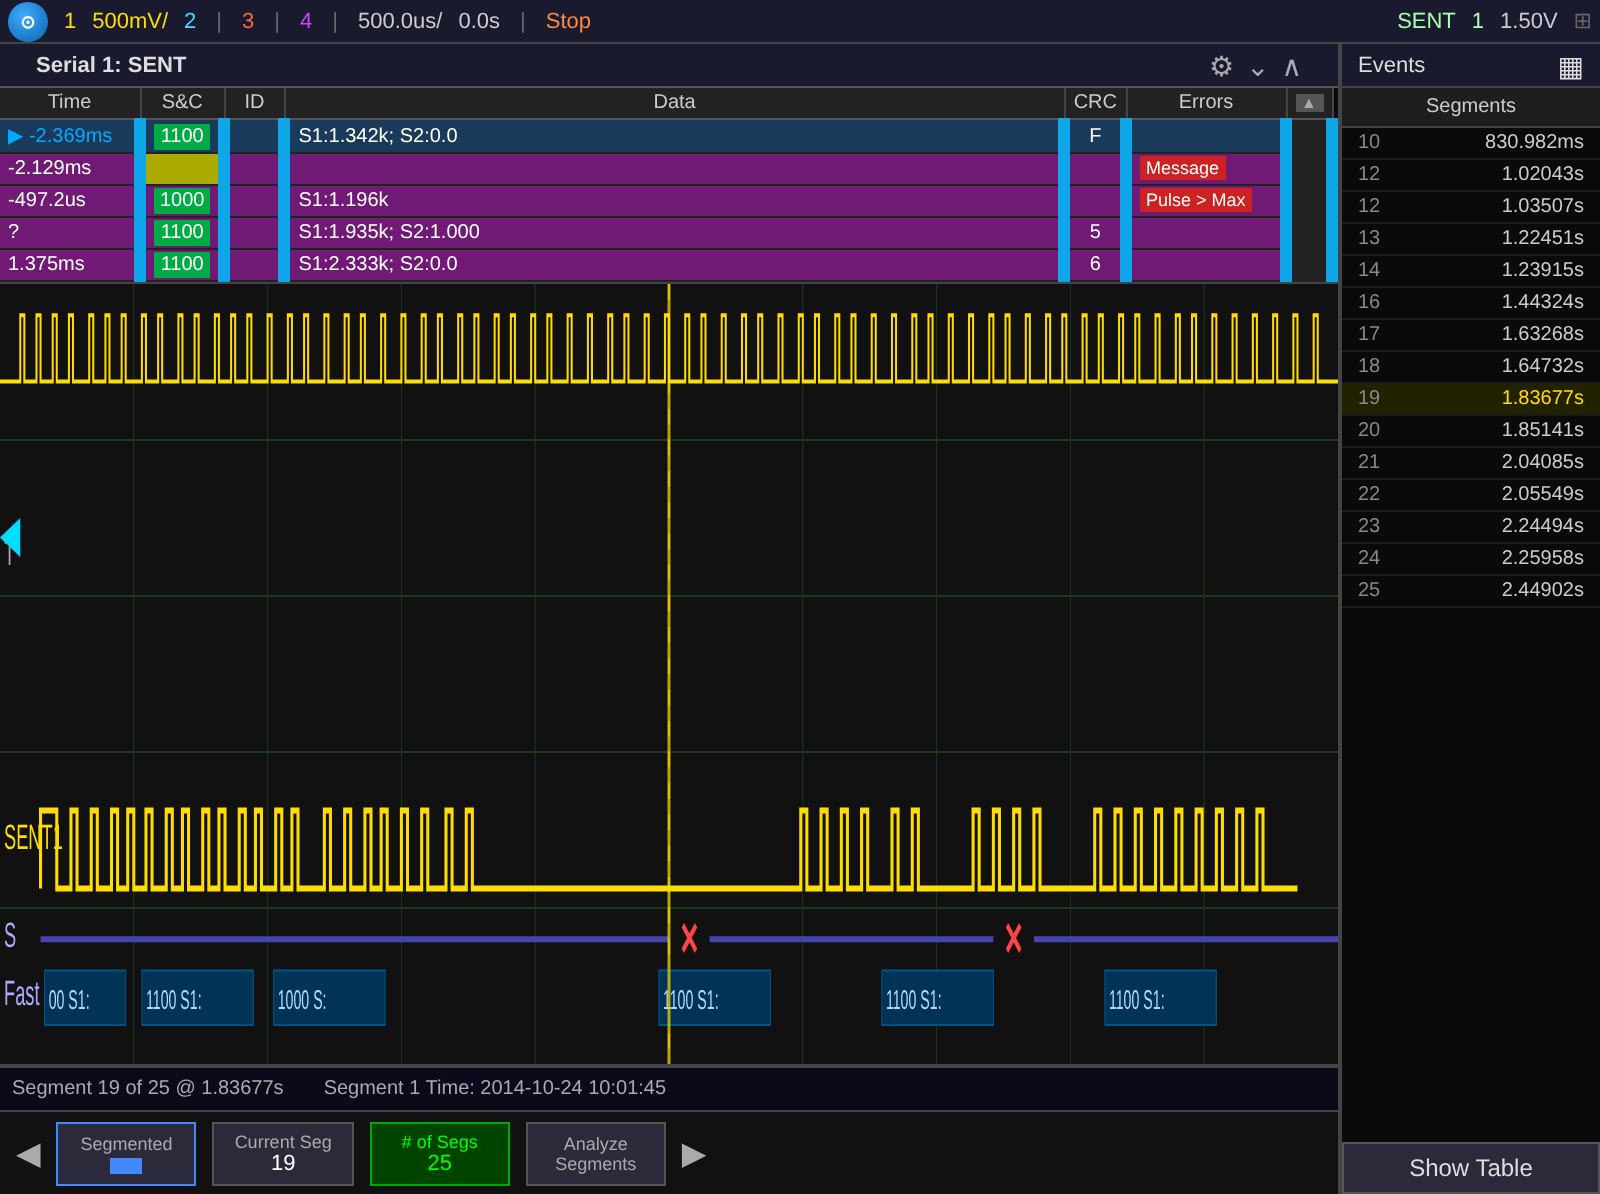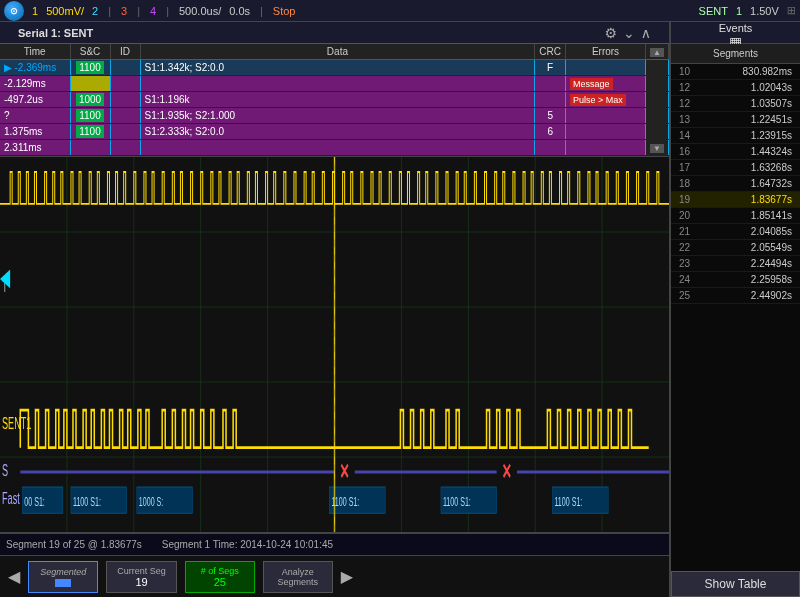--- a/index.html
+++ b/index.html
@@ -37,21 +37,21 @@
 
     
     #decode-table { background: #0a0a0a; border-bottom: 1px solid #444; }
     #decode-table table { width: 100%; border-collapse: collapse; font-size: 10px; }
     #decode-table th {
       background: #222; color: #ccc; padding: 2px 4px;
       border-right: 1px solid #444; border-bottom: 1px solid #555;
       text-align: center; font-weight: normal;
     }
     #decode-table td {
-      padding: 2px 4px; border-right: 1px solid #0ea5e9;
+      padding: 2px 4px; border-right: 6px solid #0ea5e9;
       border-bottom: 1px solid #222; color: #fff; font-size: 10px;
     }
     .row-selected { background: #1a3a5a; }
     .row-normal { background: #701a75; }
     .sac-1100 { background: #00aa44; color: #fff; padding: 1px 3px; }
     .sac-1000 { background: #00aa44; color: #fff; padding: 1px 3px; }
     .err-red { background: #cc2222; color: #fff; padding: 1px 3px; font-size: 9px; }
     .err-pulse { background: #cc2222; color: #fff; padding: 1px 3px; font-size: 9px; }
     .col-time { width: 70px; }
     .col-sac { width: 40px; text-align: center; }
@@ -80,39 +80,38 @@
     #controls-bar {
       height: 42px; background: #111; border-top: 1px solid #444;
       display: flex; align-items: center; gap: 8px; padding: 0 8px;
     }
     .ctrl-btn {
       height: 32px; padding: 0 10px; background: #2a2a3a;
       border: 1px solid #555; color: #ddd; font-size: 10px;
       cursor: pointer; display: flex; flex-direction: column;
       align-items: center; justify-content: center; min-width: 70px;
     }
-    .ctrl-btn.active-blue { border-color: #4488ff; color: #4488ff; font-style: italic; }
+    .ctrl-btn.active-blue { border-color: #4488ff; color: #4488ff; }
     .ctrl-btn-label { font-size: 9px; color: #aaa; }
     .ctrl-btn-value { font-size: 11px; color: #fff; }
     .ctrl-btn-green { background: #004400; border-color: #00aa00; }
     .ctrl-btn-green .ctrl-btn-label { color: #00ff00; }
     .ctrl-btn-green .ctrl-btn-value { color: #00ff00; }
     .ctrl-arrow { color: #aaa; font-size: 16px; cursor: pointer; }
 
     
     #right-panel {
       width: 130px; background: #0a0a0a; display: flex; flex-direction: column;
       border-left: 1px solid #444;
     }
     #events-header {
       height: 22px; background: #1a1a2e;
       display: flex; align-items: center; justify-content: space-between;
       padding: 0 8px; font-size: 11px; color: #ddd;
       border-bottom: 1px solid #444;
-      flex-direction: column;
     }
     #segments-header {
       height: 20px; background: #1e1e1e;
       display: flex; align-items: center; justify-content: center;
       font-size: 10px; color: #ccc; border-bottom: 1px solid #444;
     }
     #segments-list { flex: 1; overflow-y: hidden; }
     .seg-row {
       display: flex; align-items: flex-start; justify-content: space-between;
       padding: 2px 8px; font-size: 10px; border-bottom: 1px solid #1a1a1a;
@@ -241,31 +240,20 @@
           <tr class="row-normal">
             <td class="col-time">1.375ms</td>
             <td class="col-sac"><span class="sac-1100">1100</span></td>
             <td class="col-id"></td>
             <td class="col-data">S1:2.333k; S2:0.0</td>
             <td class="col-crc">6</td>
             <td class="col-errors"></td>
             <td class="scroll-col"></td>
           </tr>
 
-          <tr class="row-normal">
-            <td class="col-time">2.311ms</td>
-            <td class="col-sac"></td>
-            <td class="col-id"></td>
-            <td class="col-data"></td>
-            <td class="col-crc"></td>
-            <td class="col-errors"></td>
-            <td class="scroll-col">
-              <button class="scroll-btn">▼</button>
-            </td>
-          </tr>
         </tbody>
       </table>
     </div>
 
     <div id="waveform-area" style="flex:1; position:relative;">
       <svg id="waveform-svg" viewBox="0 0 660 200" preserveAspectRatio="none">
 
         <rect width="660" height="200" fill="#111"></rect>
 
         <line x1="66" y1="0" x2="66" y2="200" class="grid-line"></line>

